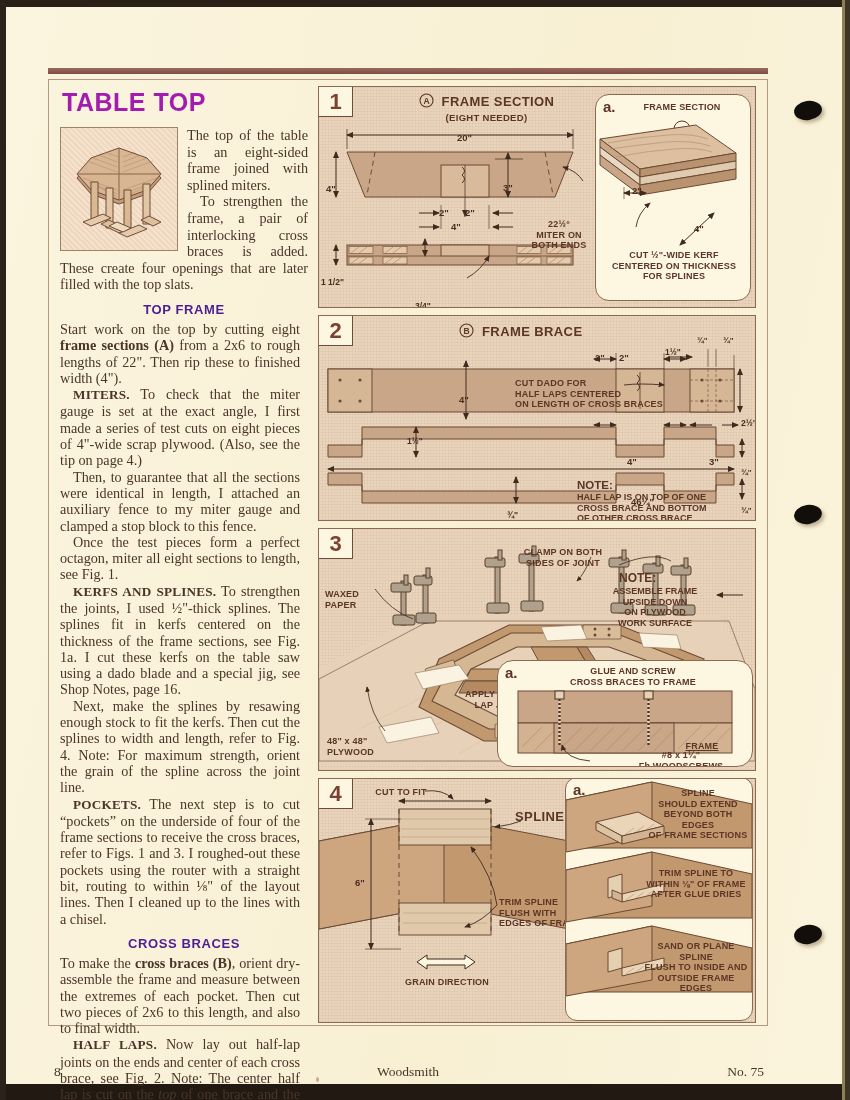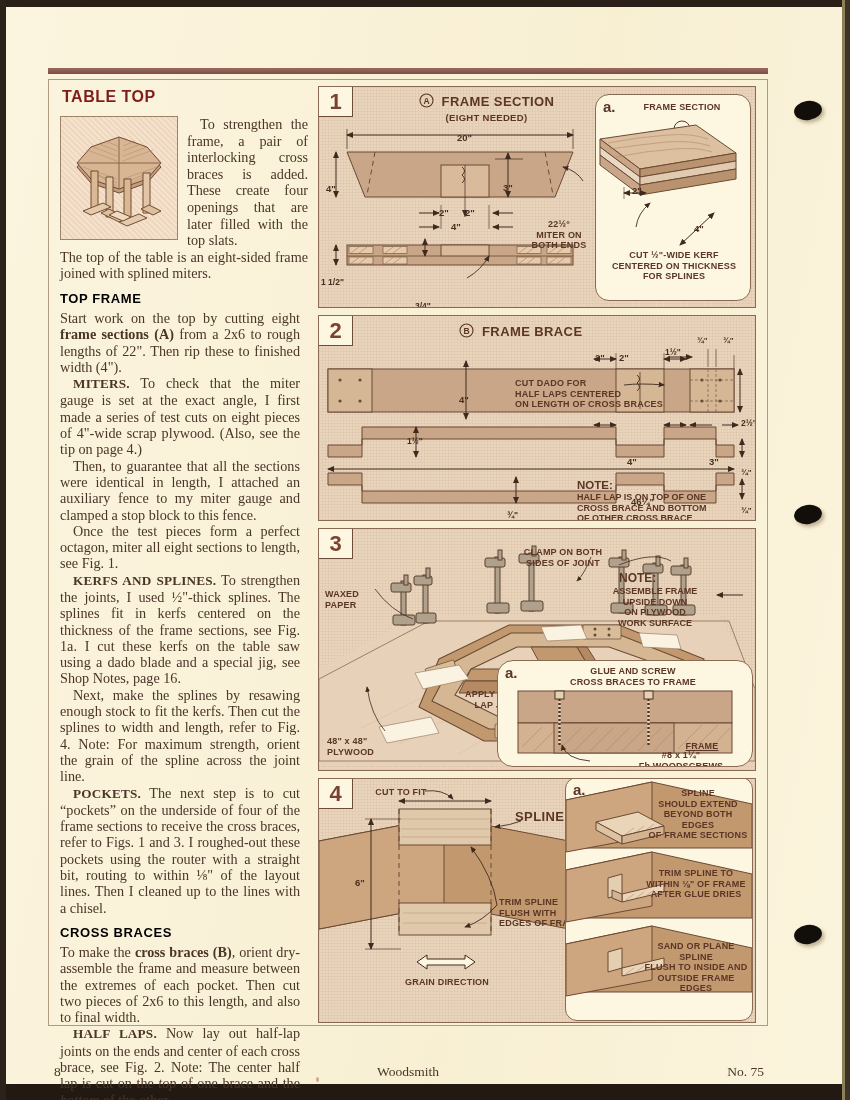--- a/index.html
+++ b/index.html
@@ -57,41 +57,41 @@
     border:1px solid #b09a80;
     background:transparent;
   }
 
   
   #left-col {
     position:absolute; left:12px; top:20px; width:248px; height:930px;
   }
   h1.section-title {
     font-family:"Liberation Sans", sans-serif;
-    font-weight:bold; font-size:16px; letter-spacing:0.5px;
-    color:#7f1d1d; margin:0 0 10px 2px;
+    font-weight:bold; font-size:25px; letter-spacing:0.5px;
+    color:#a21caf; margin:0 0 10px 2px;
   }
   .thumb {
     float:left; width:118px; height:124px;
     border:1px solid #9c8468;
     background:
       repeating-linear-gradient(45deg, rgba(200,165,130,0.18) 0 2px, rgba(255,255,255,0) 2px 4px),
       #f6e2cc;
     margin:0 9px 2px 0; position:relative;
   }
   .thumb svg { display:block; }
   .intro {
     font-size:14.2px; line-height:16.6px; color:#4a3528; text-align:justify;
     text-justify:inter-word;
   }
   .intro p { margin:0; }
   .subhead {
     font-family:"Liberation Sans", sans-serif;
     font-weight:bold; font-size:13px; letter-spacing:0.6px;
-    color:#000000; margin:9px 0 4px 0;
+    color:#4c1d95; text-align:center; margin:9px 0 4px 0;
     clear:both;
   }
   .body-text { font-size:14.2px; line-height:16.3px; color:#4a3528; text-align:justify; }
   .body-text p { margin:0 8px 0 0; text-indent:0; }
   .body-text p.ind { text-indent:13px; }
   .sc { font-variant:small-caps; font-weight:bold; font-size:13.2px; letter-spacing:0.2px; }
   .b { font-weight:bold; }
   .i { font-style:italic; }
 
   
@@ -218,22 +218,22 @@
             <polygon points="22,94 42,86 50,90 30,98" fill="#e5cbab"></polygon>
             <polygon points="58,105 78,97 86,101 66,109" fill="#e5cbab"></polygon>
             <polygon points="58,105 40,96 48,92 66,101" fill="#ddbf9c"></polygon>
             <polygon points="88,88 100,94 92,98 80,92" fill="#ddbf9c"></polygon>
             <polygon points="48,98 62,104 70,100 56,94" fill="#efdcc0"></polygon>
           </g>
         </svg>
       </div>
 
       <div class="intro">
+        <p>The top of the table is an eight-sided frame joined with splined miters.</p>
         <p style="text-indent:13px">To strengthen the frame, a pair of interlocking cross braces is added. These create four openings that are later filled with the top slats.</p>
-        <p>The top of the table is an eight-sided frame joined with splined miters.</p>
       </div>
 
       <div class="subhead">TOP FRAME</div>
 
       <div class="body-text">
         <p><span>Start work on the top by cutting eight </span><span class="b">frame sections (A)</span><span> from a 2x6 to rough lengths of 22". Then rip these to finished width (4").</span></p>
         <p class="ind"><span class="sc">MITERS.</span><span> To check that the miter gauge is set at the exact angle, I first made a series of test cuts on eight pieces of 4"-wide scrap plywood. (Also, see the tip on page 4.)</span></p>
         <p class="ind">Then, to guarantee that all the sections were identical in length, I attached an auxiliary fence to my miter gauge and clamped a stop block to this fence.</p>
         <p class="ind">Once the test pieces form a perfect octagon, miter all eight sections to length, see Fig. 1.</p>
         <p class="ind"><span class="sc">KERFS AND SPLINES.</span><span> To strengthen the joints, I used ½"-thick splines. The splines fit in kerfs centered on the thickness of the frame sections, see Fig. 1a. I cut these kerfs on the table saw using a dado blade and a special jig, see Shop Notes, page 16.</span></p>

